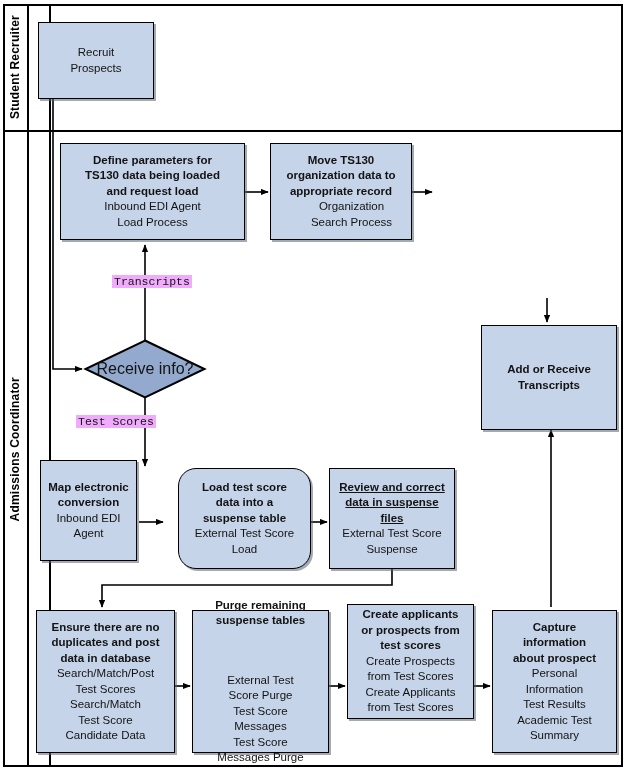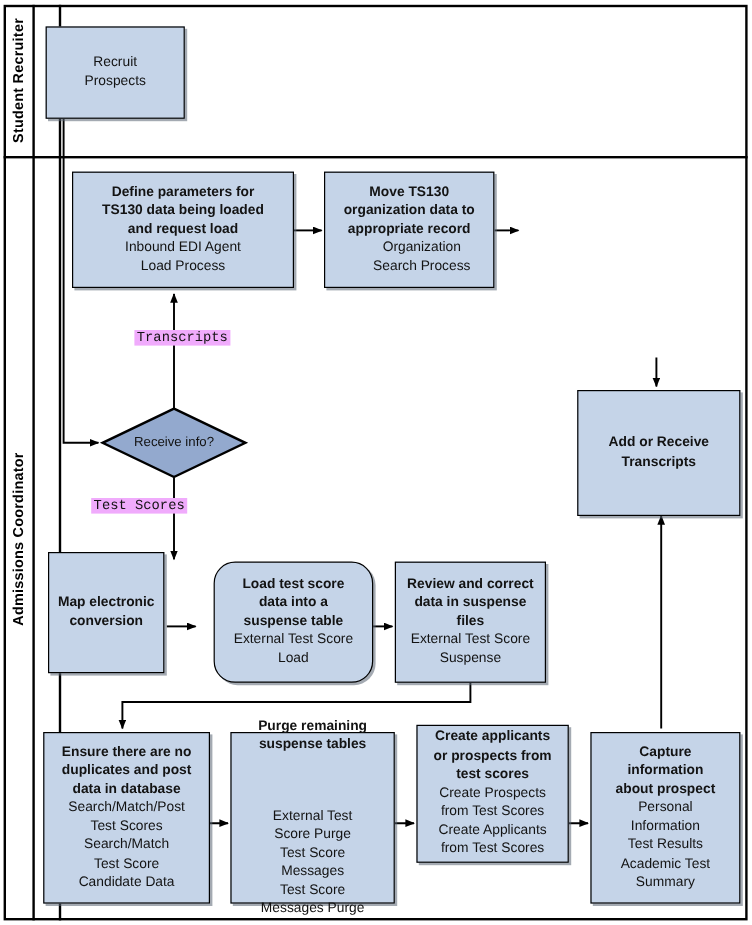--- a/index.html
+++ b/index.html
@@ -95,21 +95,21 @@
   }
   .diamond-label {
     position: absolute;
     left: 0;
     top: 0;
     width: 100%;
     height: 100%;
     display: flex;
     align-items: center;
     justify-content: center;
-    font-size: 11px;
+    font-size: 16px;
     color: #131313;
     pointer-events: none;
   }
 
   
   .conn-layer {
     position: absolute;
     left: 0;
     top: 0;
     width: 627px;
@@ -214,32 +214,34 @@
   <div class="diamond-wrap" style="left:84px; top:339px; width:122px; height:60px;">
     <svg width="122" height="60" viewBox="0 0 122 60" xmlns="http://www.w3.org/2000/svg">
       <polygon points="61,1.5 120.5,30 61,58.5 1.5,30" fill="#93a9ce" stroke="#000000" stroke-width="2"></polygon>
     </svg>
     <div class="diamond-label">Receive info?</div>
   </div>
 
   <div class="node" style="left:40px; top:460px; width:97px; height:101px;">
     <div class="hdr" style="white-space:pre-line;">Map electronic
 conversion</div>
+    <div class="sub" style="white-space:pre-line;">Inbound EDI
+Agent</div>
   </div>
 
   <div class="node" style="left:178px; top:468px; width:133px; height:101px;border-radius:18px;">
     <div class="hdr" style="white-space:pre-line;">Load test score
 data into a
 suspense table</div>
     <div class="sub" style="white-space:pre-line;">External Test Score
 Load</div>
   </div>
 
   <div class="node" style="left:329px; top:468px; width:126px; height:101px;">
-    <div class="hdr" style="white-space:pre-line;">Review and correct
+    <div class="hdr" style="white-space:pre-line;text-decoration:underline;">Review and correct
 data in suspense
 files</div>
     <div class="sub" style="white-space:pre-line;">External Test Score
 Suspense</div>
   </div>
 
   <div class="node" style="left:36px; top:610px; width:139px; height:143px;">
     <div class="hdr" style="white-space:pre-line;">Ensure there are no
 duplicates and post
 data in database</div>

